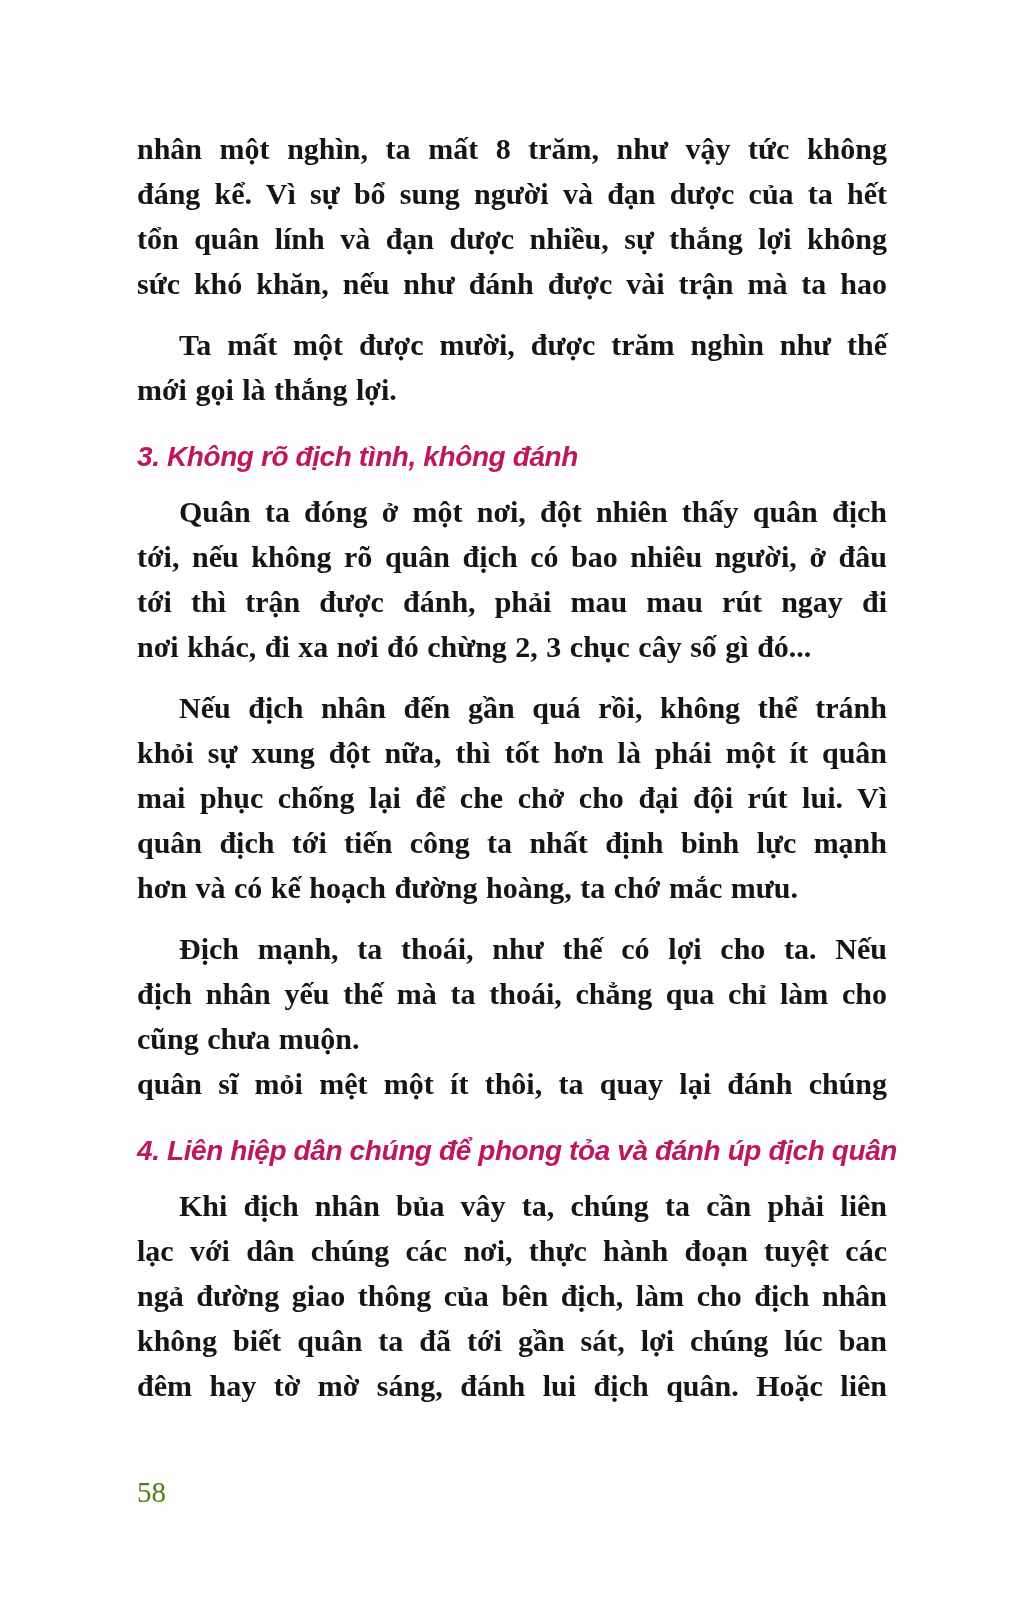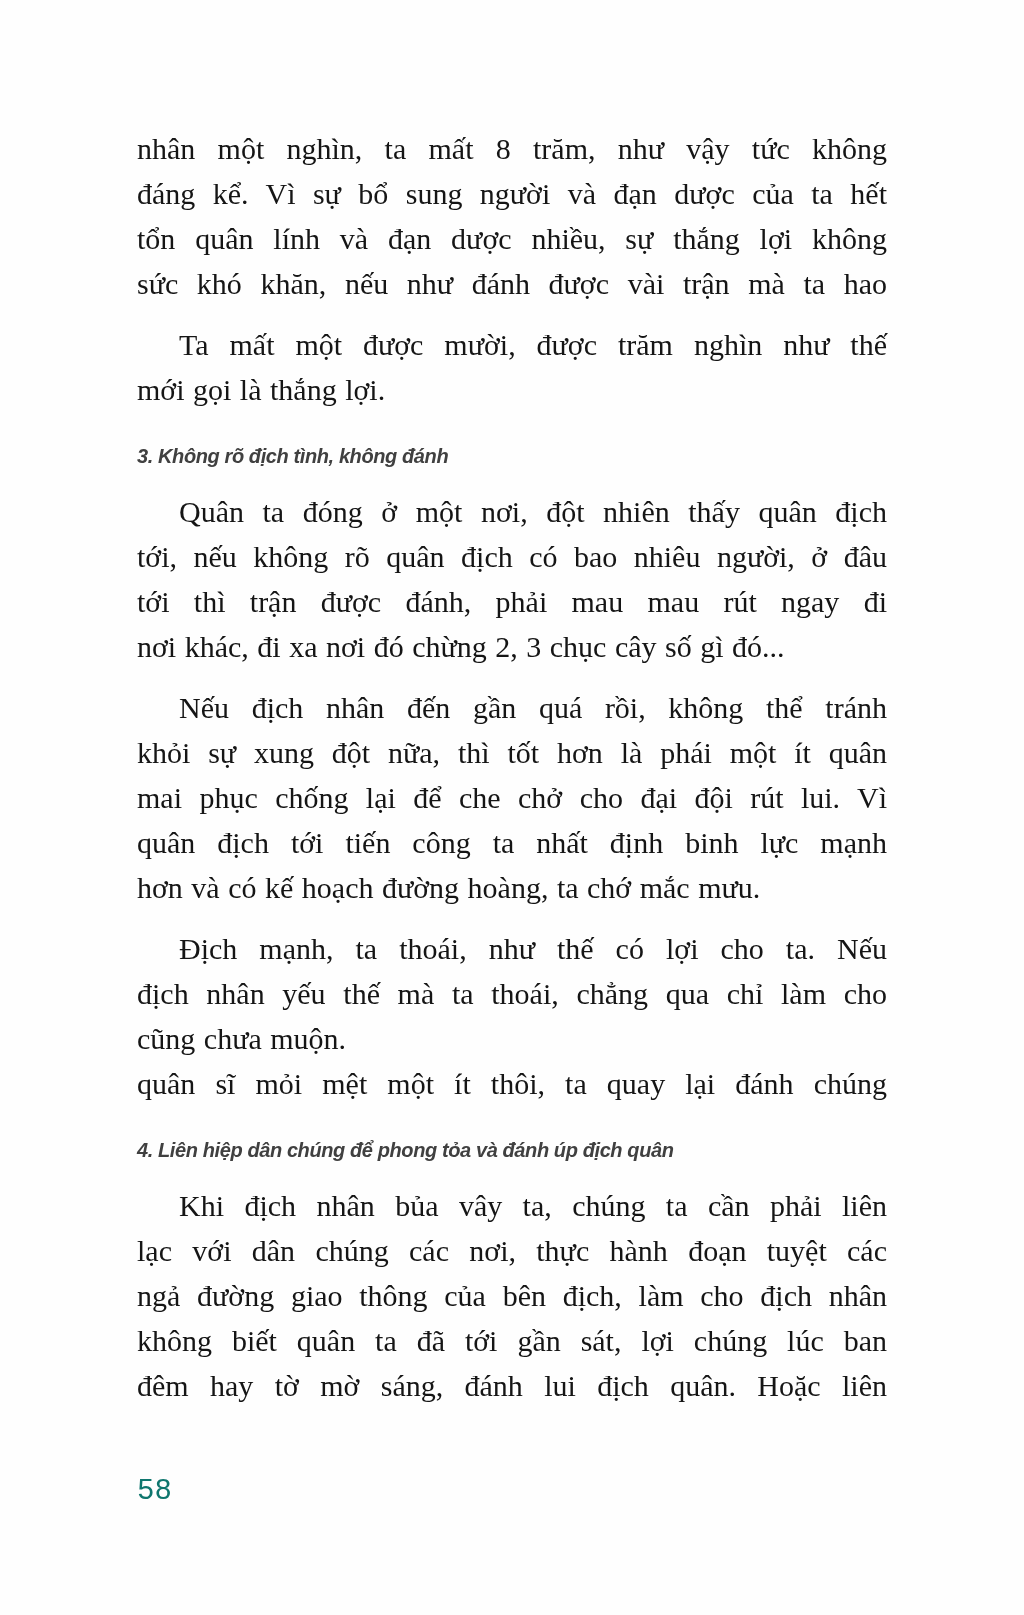--- a/index.html
+++ b/index.html
@@ -28,47 +28,47 @@
   }
   .para + .para {
     margin-top: 16px;
   }
   .line {
     font-size: 30px;
     line-height: 45px;
     text-align: justify;
     text-align-last: left;
     word-spacing: 1px;
+    font-weight: bold;
   }
   .line.jl {
     text-align-last: justify;
   }
   .line.indent {
     text-indent: 42px;
   }
   .heading {
     margin: 22px 0 10px 0;
     font-family: "Liberation Sans", "DejaVu Sans", sans-serif;
     font-style: italic;
     font-weight: 700;
-    font-size: 20px;
+    font-size: 28px;
     line-height: 45px;
     letter-spacing: -0.4px;
     white-space: nowrap;
     overflow: visible;
-    color: #404040;
+    color: #be185d;
   }
   .page-number {
     position: absolute;
     left: 137px;
     top: 1474px;
     font-size: 29px;
     line-height: 36px;
-    color: #0f766e;
-    font-family: Liberation Mono, monospace;
+    color: #4d7c0f;
   }
 </style>
 </head>
 <body>
 
 <main class="page">
   <div class="text-block" id="text-block">
       <div class="para">
         <div class="line jl">nhân một nghìn, ta mất 8 trăm, như vậy tức không</div>
         <div class="line jl">đáng kể. Vì sự bổ sung người và đạn dược của ta hết</div>

